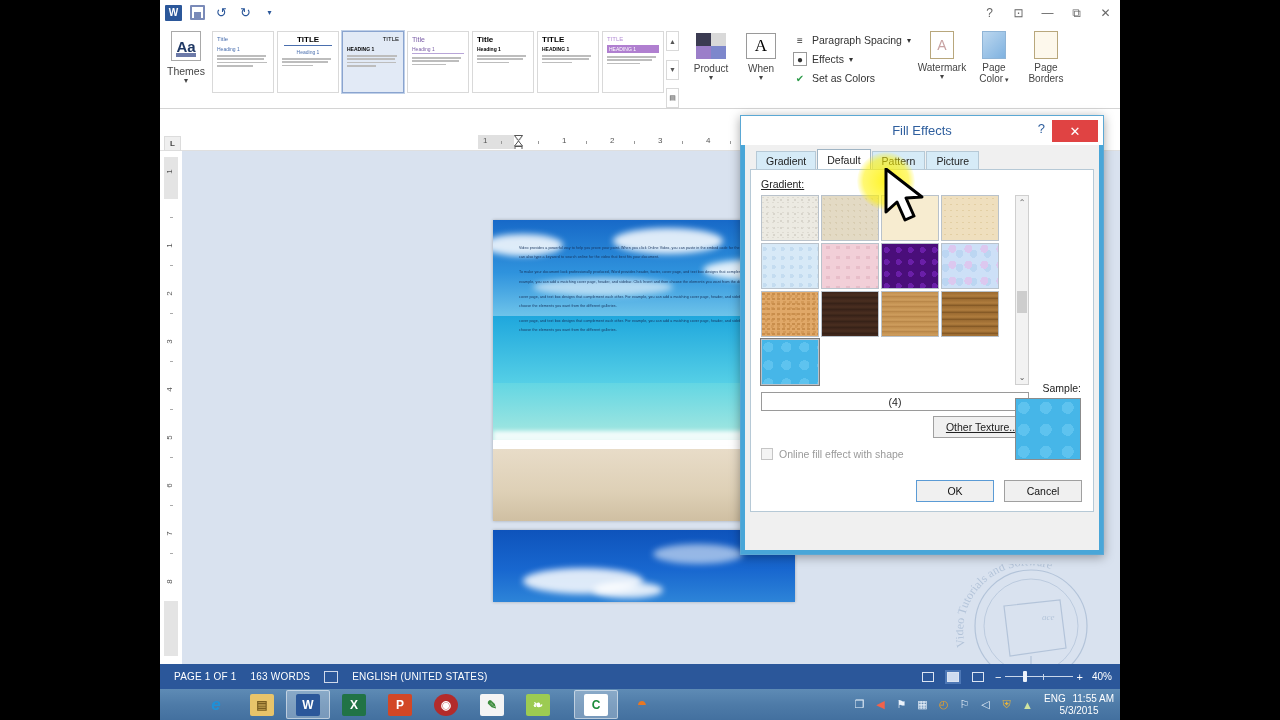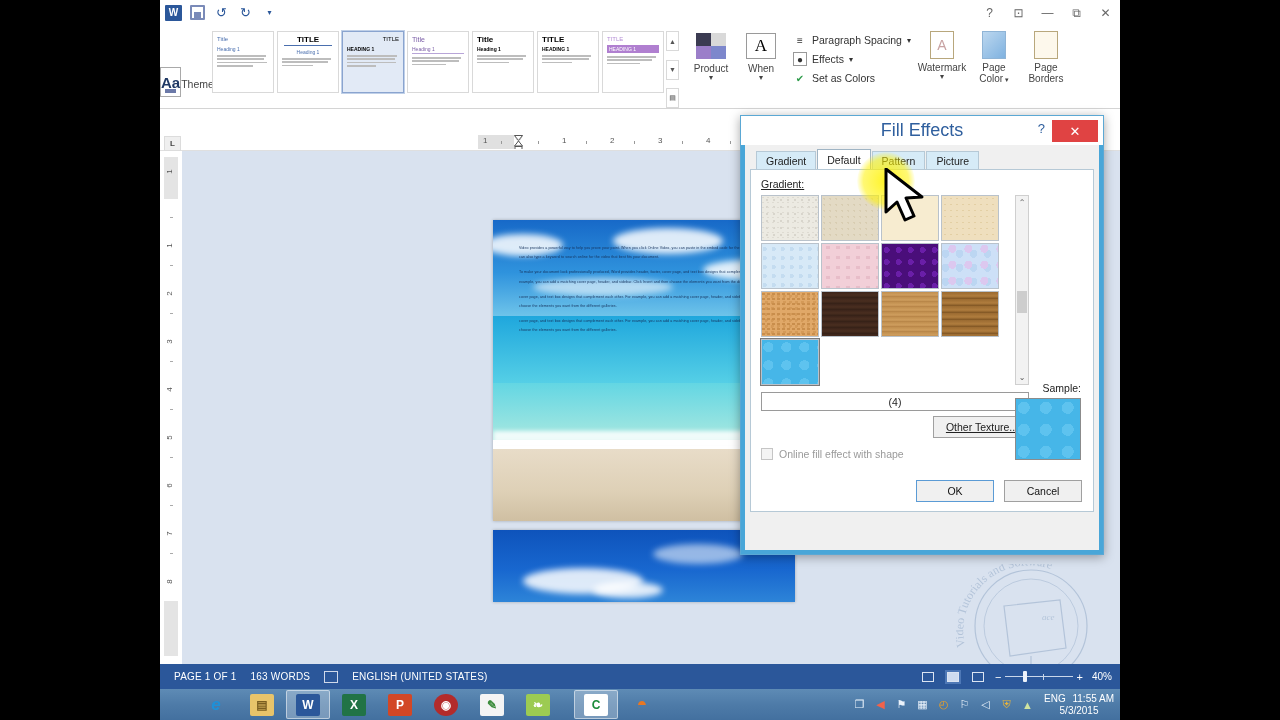--- a/index.html
+++ b/index.html
@@ -35,21 +35,21 @@
     color:#fff; font-size:10.5px; }
   .useric { position:absolute; right:6px; top:3px; width:18px; height:18px; }
   .useric::before{content:"";position:absolute;left:6px;top:2px;width:7px;height:7px;border-radius:50%;background:#c8d3e6;}
   .useric::after{content:"";position:absolute;left:2px;top:10px;width:15px;height:8px;border-radius:7px 7px 0 0;background:#c8d3e6;}
 
   
   .ribbon { height:84px; background:#fff; border-bottom:1px solid #d4d4d4; position:relative; display:flex; }
   .grp { height:84px; position:relative; }
 
   
-  .themesbtn { width:52px; padding-top:6px; display:flex; align-items:center;margin-top:12px; }
+  .themesbtn { width:52px; padding-top:6px; display:flex; flex-direction:column; align-items:center; }
   .themesq { width:30px; height:30px; border:1px solid #a9a9a9; background:#fff; position:relative;
      display:flex; align-items:center; justify-content:center; font-size:15px; font-weight:bold; color:#1f3864;}
   .themesq .bars { position:absolute; left:4px; right:4px; bottom:3px; height:4px; background:#6b79a8; }
   .themeslbl { font-size:10.5px; color:#444; margin-top:4px; }
   .cdown { font-size:8px; color:#444; line-height:7px; }
 
   
   .gallery { display:flex; gap:3px; padding-top:6px; }
   .gcard { width:62px; height:62px; background:#fff; border:1px solid #d9d9d9; padding:4px 4px 0 4px;
      position:relative; overflow:hidden; }
@@ -150,21 +150,21 @@
   
   .wmark { position:absolute; right:14px; bottom:36px; width:150px; height:120px; opacity:.30;
      pointer-events:none; }
 
   
   .dlg { position:absolute; left:740px; top:115px; width:364px; height:440px; background:#f0f0f0;
      border:1px solid #5ba8d4; box-shadow:0 2px 10px rgba(0,0,0,.35); }
   .dlg-outer { position:absolute; inset:0; border:4px solid #49a6d8; }
   .dlgtitle { position:absolute; left:0; top:0; right:0; height:29px; background:#fff;
      display:flex; align-items:center; justify-content:center; }
-  .dlgtitle span { color:#2f5f9e; font-size:18px; }
+  .dlgtitle span { color:#2f5f9e; font-size:13px; }
   .dlghelp { position:absolute; right:58px; top:5px; font-size:13px; color:#2f5f9e; }
   .dlgclose { position:absolute; right:5px; top:4px; width:46px; height:22px; background:#e04343; color:#fff;
      display:flex; align-items:center; justify-content:center; font-size:13px; }
   .dlgbody { position:absolute; left:9px; top:33px; right:9px; bottom:42px; background:#f0f0f0; }
   .tabs { display:flex; gap:1px; padding-left:6px; height:20px; align-items:flex-end; }
   .dtab { height:18px; padding:0 9px; font-size:10.5px; background:#d6ebf7; border:1px solid #b6c9d6;
      border-bottom:none; display:flex; align-items:center; color:#222; }
   .dtab.active { background:#fff; height:20px; border-color:#9fb4c4; }
   .panel { position:absolute; left:0; top:20px; right:0; bottom:0; background:#fff; border:1px solid #b6c9d6; }
   .plabel { position:absolute; left:10px; top:8px; font-size:10.5px; color:#222; }

